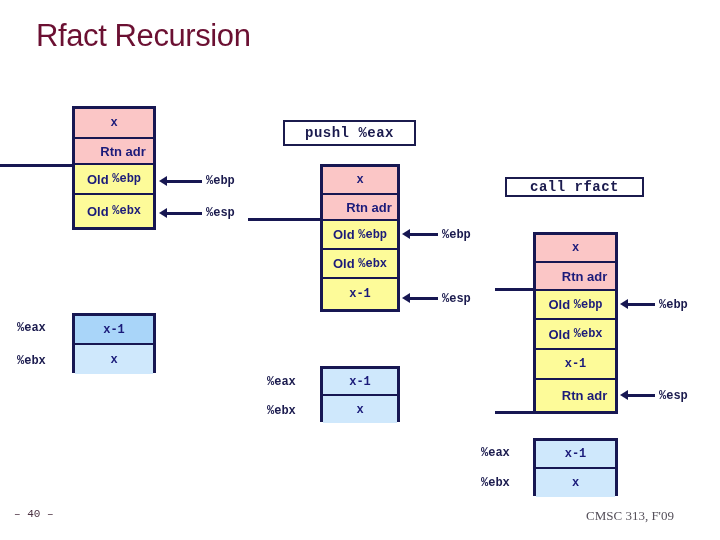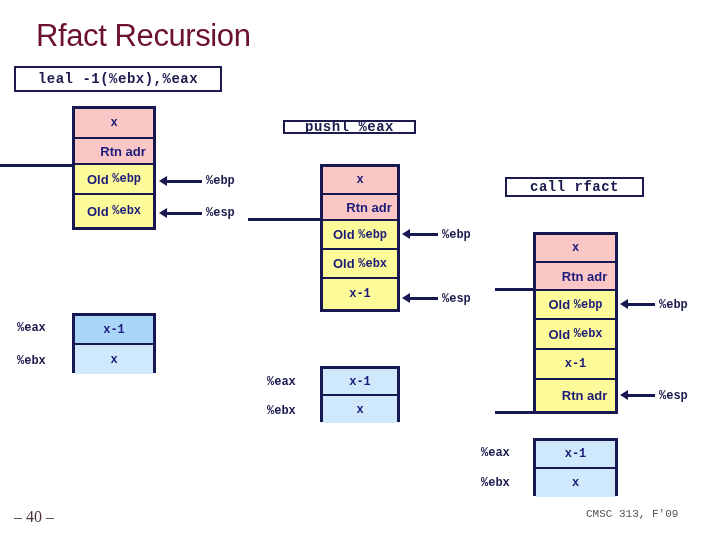--- a/index.html
+++ b/index.html
@@ -67,57 +67,56 @@
   .arrow{position:absolute;height:3px;background:#171752;}
   .arrow::before{
     content:"";position:absolute;left:-7px;top:-4px;
     width:0;height:0;border-top:5.5px solid transparent;
     border-bottom:5.5px solid transparent;border-right:8px solid #171752;
   }
   .hline{position:absolute;height:3px;background:#171752;}
 
   .pagenum{
     position:absolute;left:14px;top:508px;
-    font-family:Liberation Serif, serif;font-size:16px;color:#4a3040;
+    font-family:Liberation Mono, monospace;font-size:11px;color:#4a3040;
     white-space:pre;
   }
   .footer{
     position:absolute;left:586px;top:508px;
-    font-family:Liberation Mono, monospace;font-size:11px;color:#55505a;
+    font-family:Liberation Serif, serif;font-size:13px;color:#55505a;
     white-space:pre;
   }
 </style>
 </head>
 <body>
 
 <div id="slide">
 
   <div class="title">Rfact Recursion</div>
 
-  <div class="codebox" style="left:14px;top:66px;width:208px;height:26px;">leal -1(%ebx),%eax</div>
 
   <div class="stack" style="left:72px;top:106px;width:84px;height:124px;">
     <div class="cell pink mono" style="height:30px;">x</div>
     <div class="cell pink sans" style="height:26px;">Rtn adr</div>
     <div class="cell yellow mix" style="height:30px;">
       <span>Old </span><span class="reg">%ebp</span>
     </div>
     <div class="cell yellow mix" style="height:32px;">
       <span>Old </span><span class="reg">%ebx</span>
     </div>
   </div>
 
   <div class="hline" style="left:0px;top:164px;width:74px;"></div>
 
   <div class="arrow" style="left:166px;top:180px;width:36px;"></div>
   <div class="ptr" style="left:206px;top:174px;">%ebp</div>
   <div class="arrow" style="left:166px;top:212px;width:36px;"></div>
   <div class="ptr" style="left:206px;top:206px;">%esp</div>
 
-  <div class="codebox" style="left:283px;top:120px;width:133px;height:14px;">pushl %eax</div>
+  <div class="codebox" style="left:283px;top:120px;width:133px;height:26px;">pushl %eax</div>
 
   <div class="stack" style="left:320px;top:164px;width:80px;height:148px;">
     <div class="cell pink mono" style="height:28px;">x</div>
     <div class="cell pink sans" style="height:26px;">Rtn adr</div>
     <div class="cell yellow mix" style="height:29px;">
       <span>Old </span><span class="reg">%ebp</span>
     </div>
     <div class="cell yellow mix" style="height:29px;">
       <span>Old </span><span class="reg">%ebx</span>
     </div>

